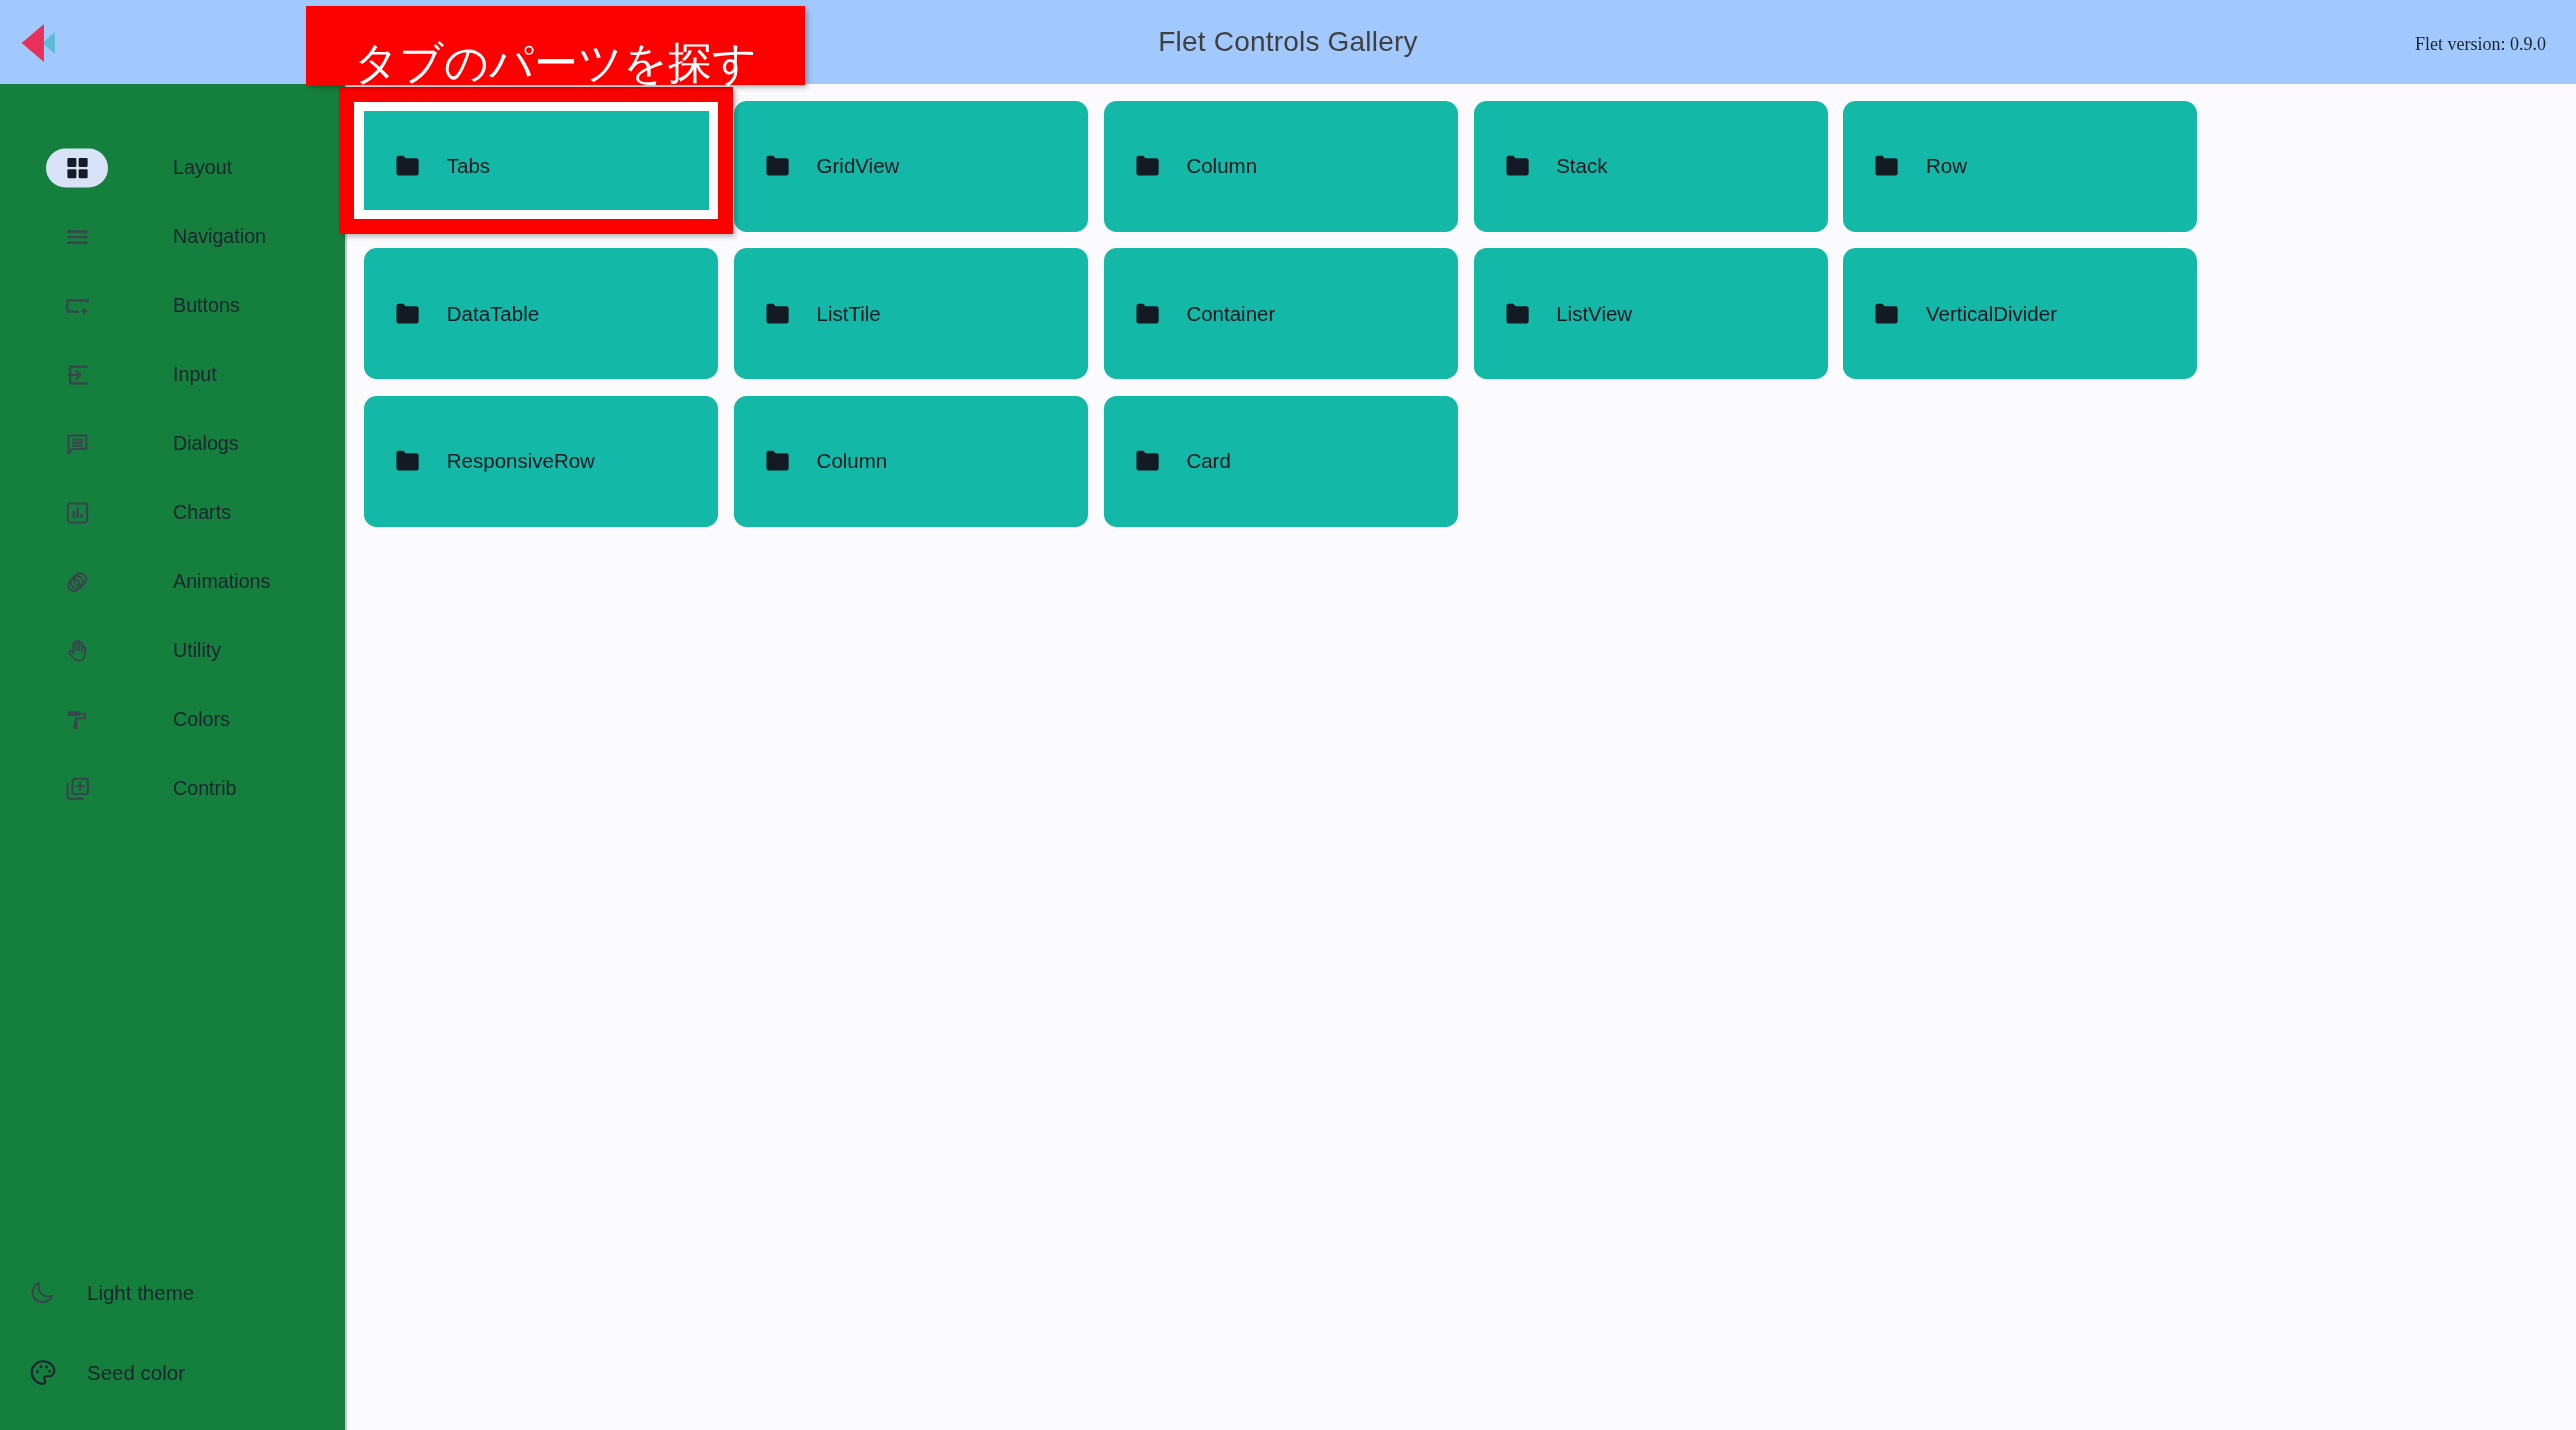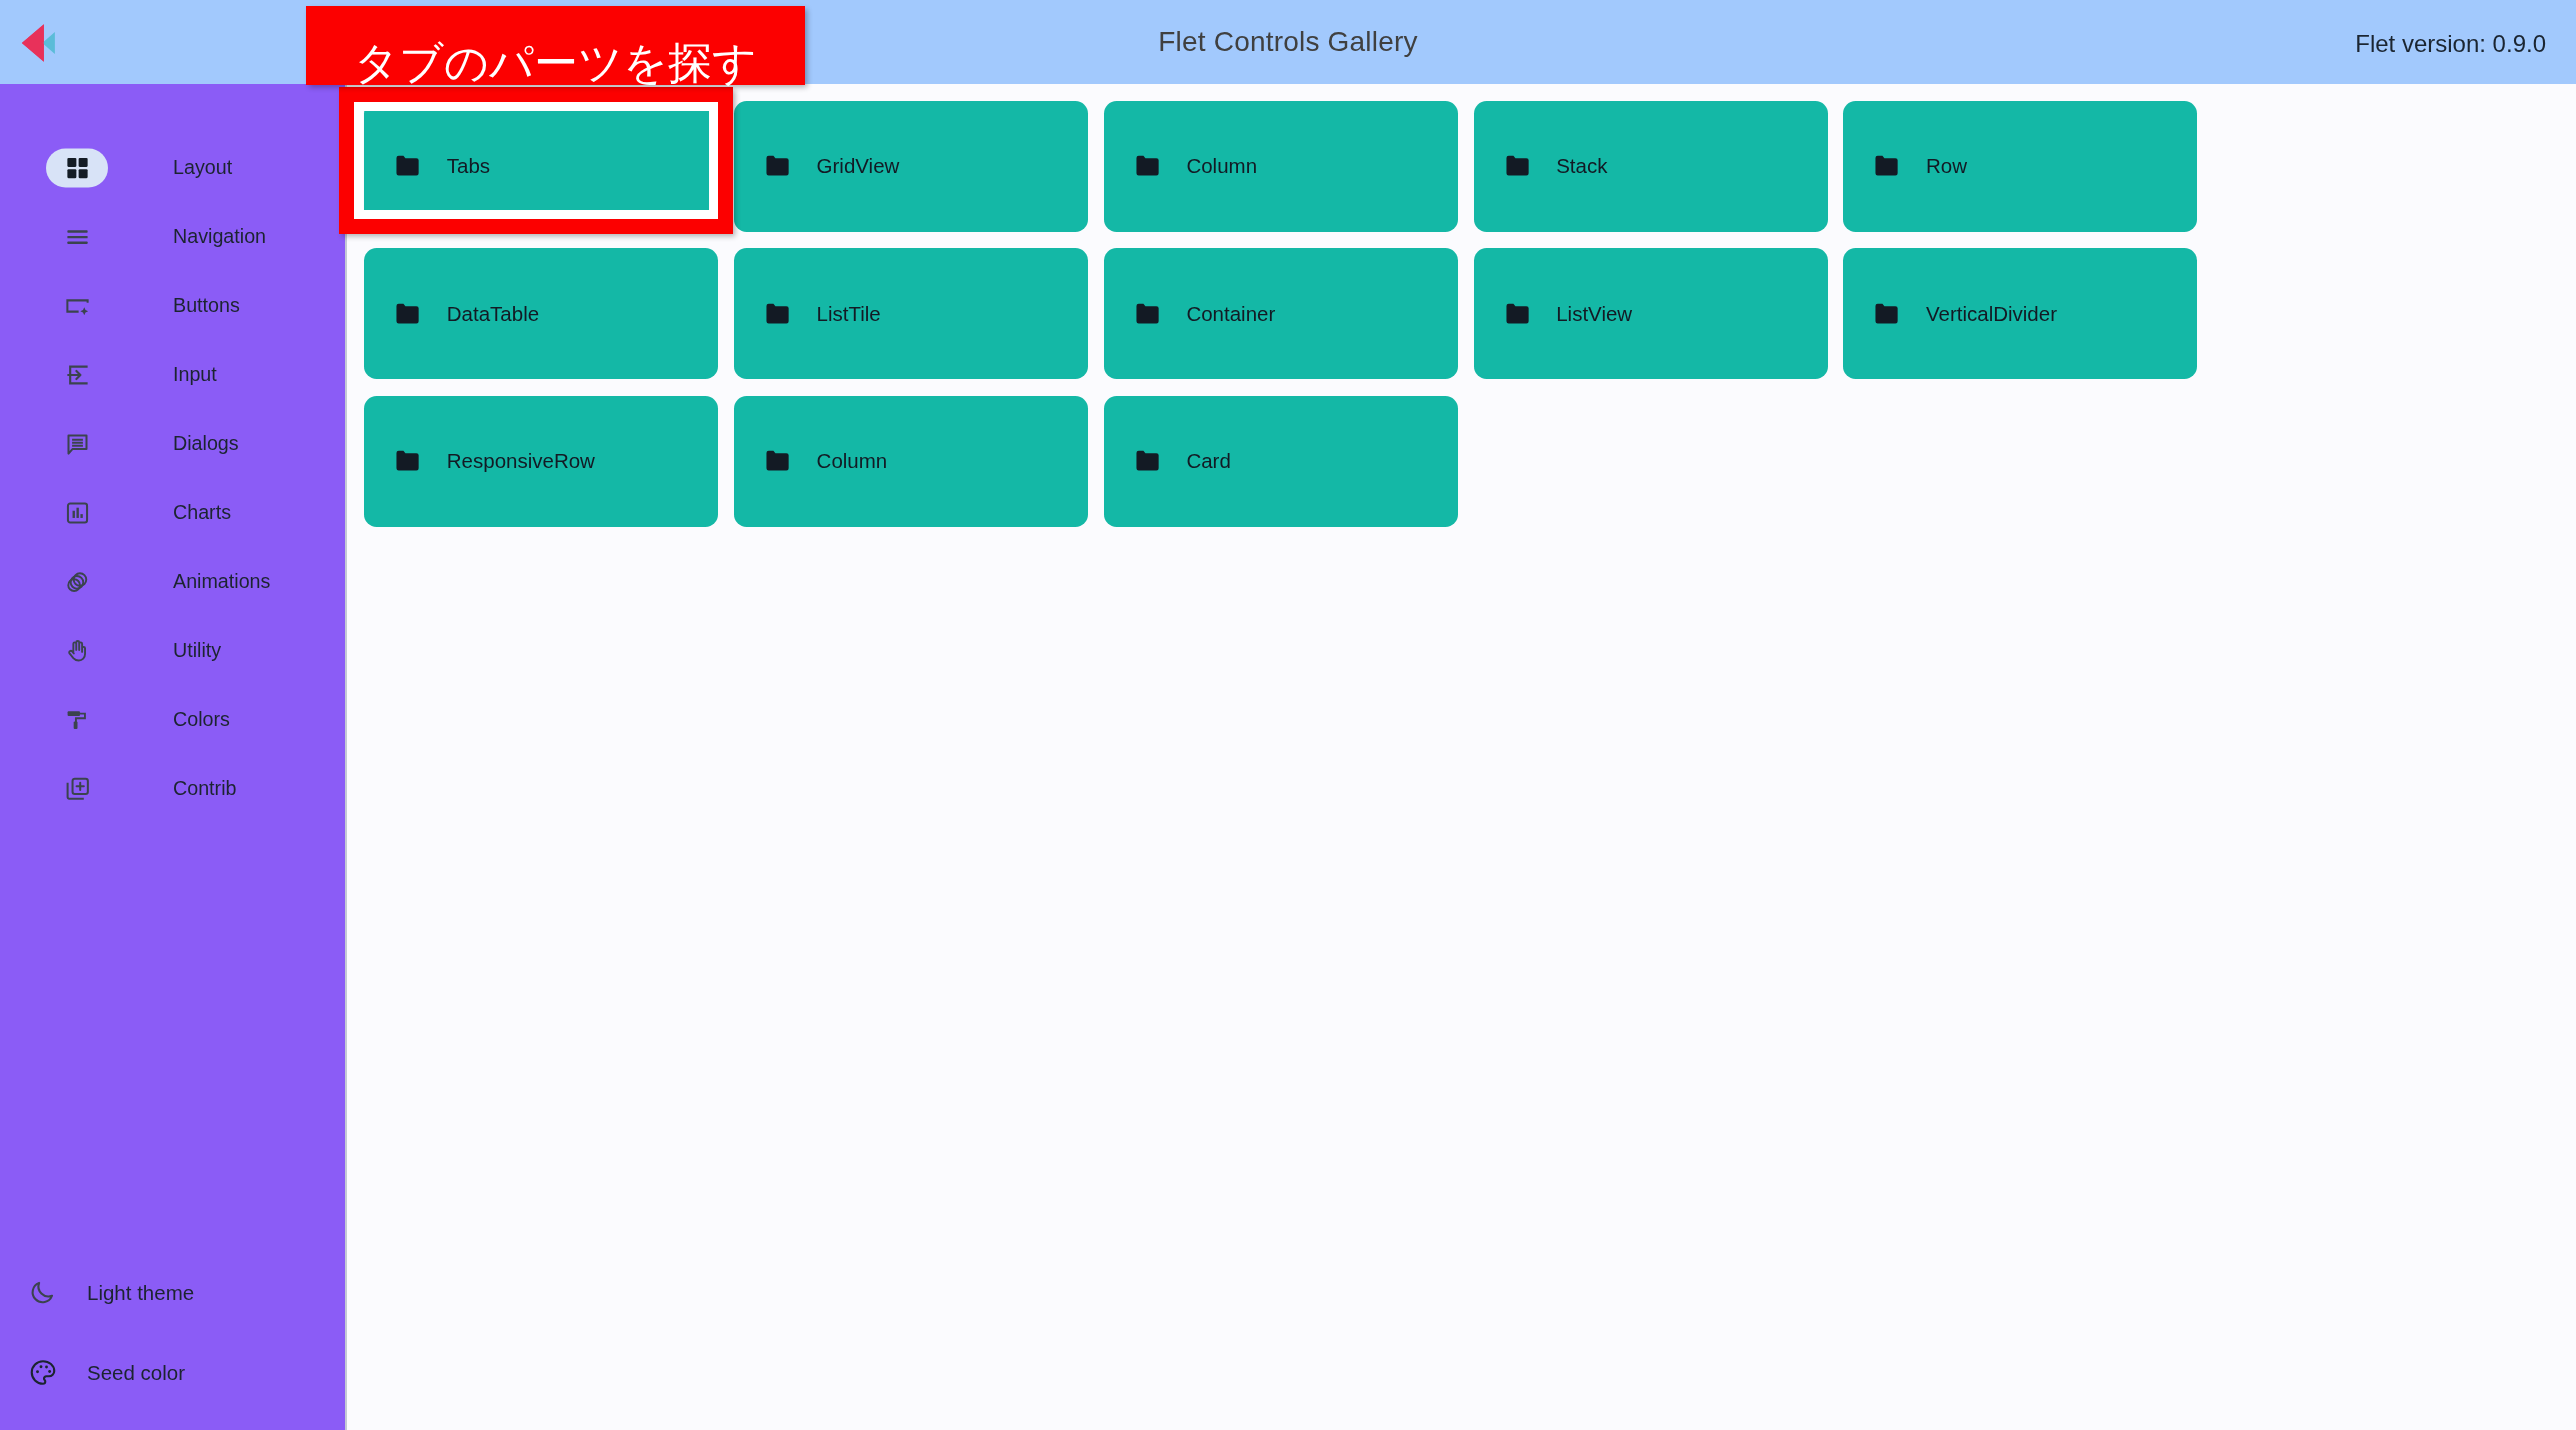--- a/index.html
+++ b/index.html
@@ -24,28 +24,28 @@
   }
   .appbar-title {
     position: absolute; left: 0; top: 0; width: 2576px; height: 84px;
     display: flex; align-items: center; justify-content: center;
     font-size: 28px; color: #404040; letter-spacing: 0.2px;
     font-weight: 400;
   }
   .appbar-version {
     position: absolute; right: 30px; top: 0; height: 88px;
     display: flex; align-items: center;
-    font-size: 24px; color: #1b2531;
+    font-size: 18px; color: #1b2531; font-family: Liberation Serif, serif;
   }
 
   
   .sidebar {
     position: absolute; left: 0; top: 84px;
     width: 347px; height: 1346px;
-    background: #8b5cf6;
+    background: #15803d;
     border-right: 2.4px solid #c5c9d4;
   }
   .nav-list { position: absolute; left: 0; top: 49px; width: 345px; }
   .nav-item {
     position: relative; height: 69px;
     display: flex; align-items: center;
   }
   .nav-icon-pill {
     position: absolute; left: 46px; top: 50%; transform: translateY(-50%);
     width: 62px; height: 39px; border-radius: 19.7px;

